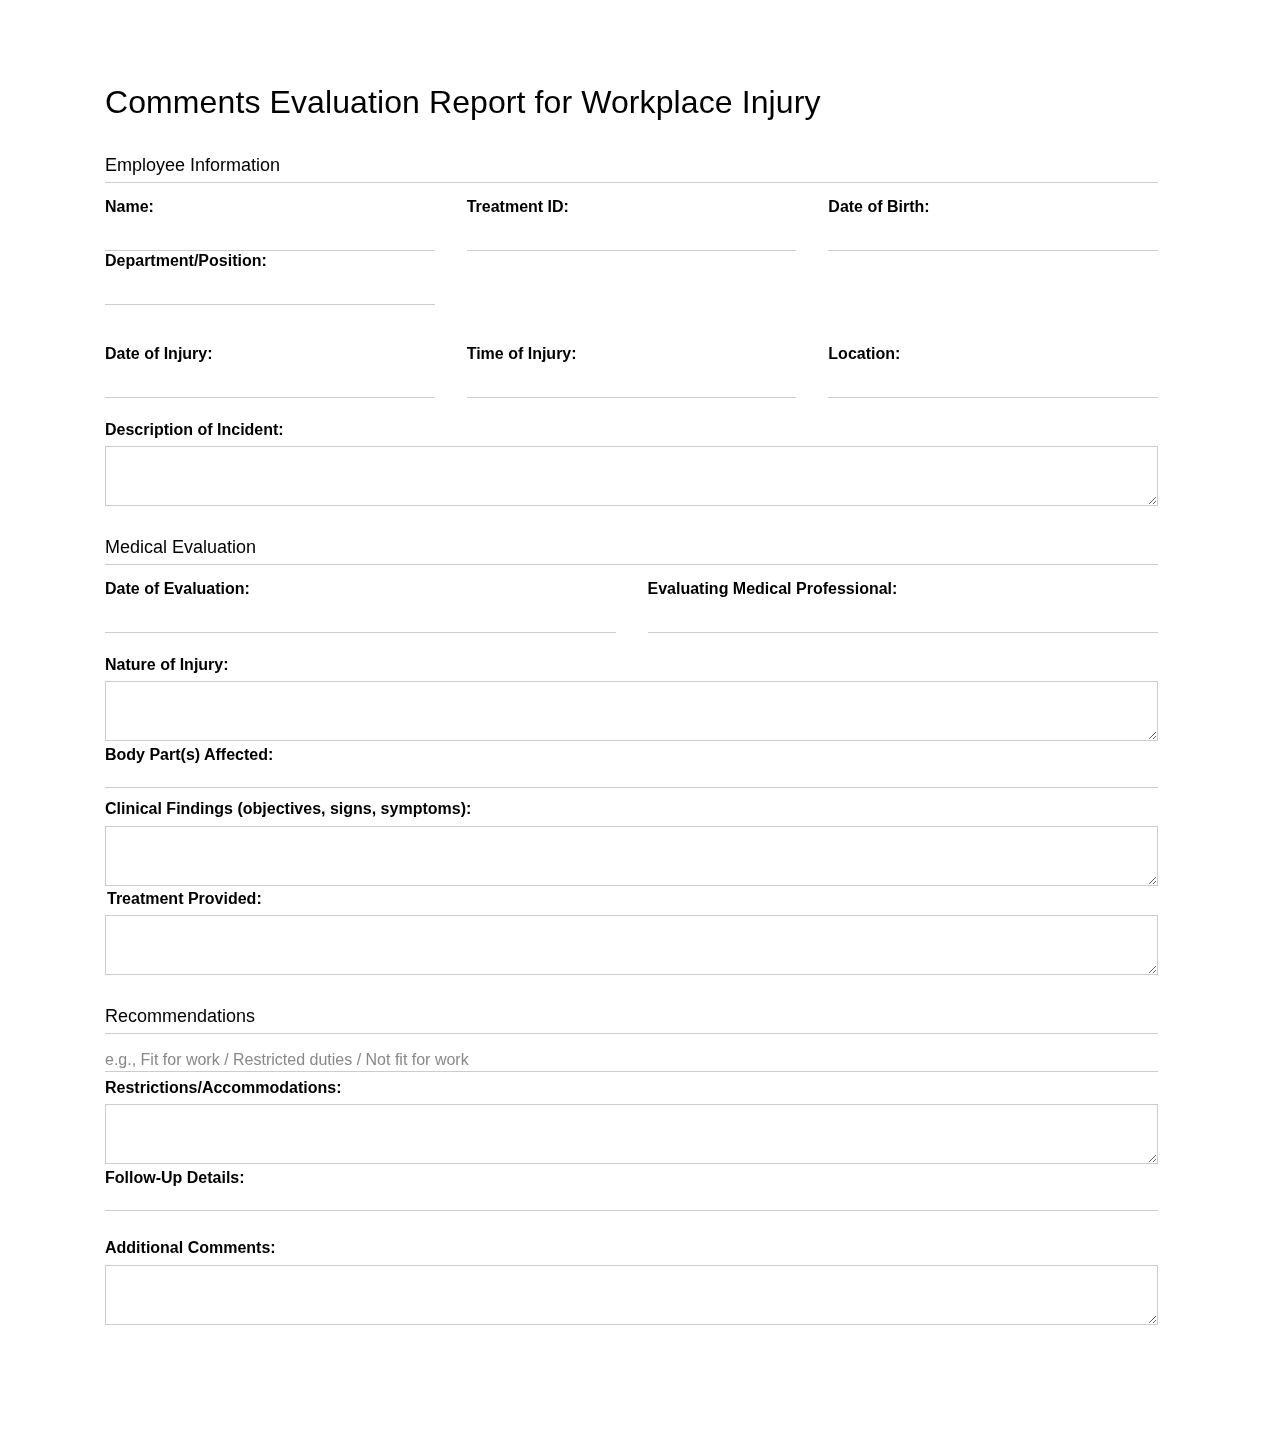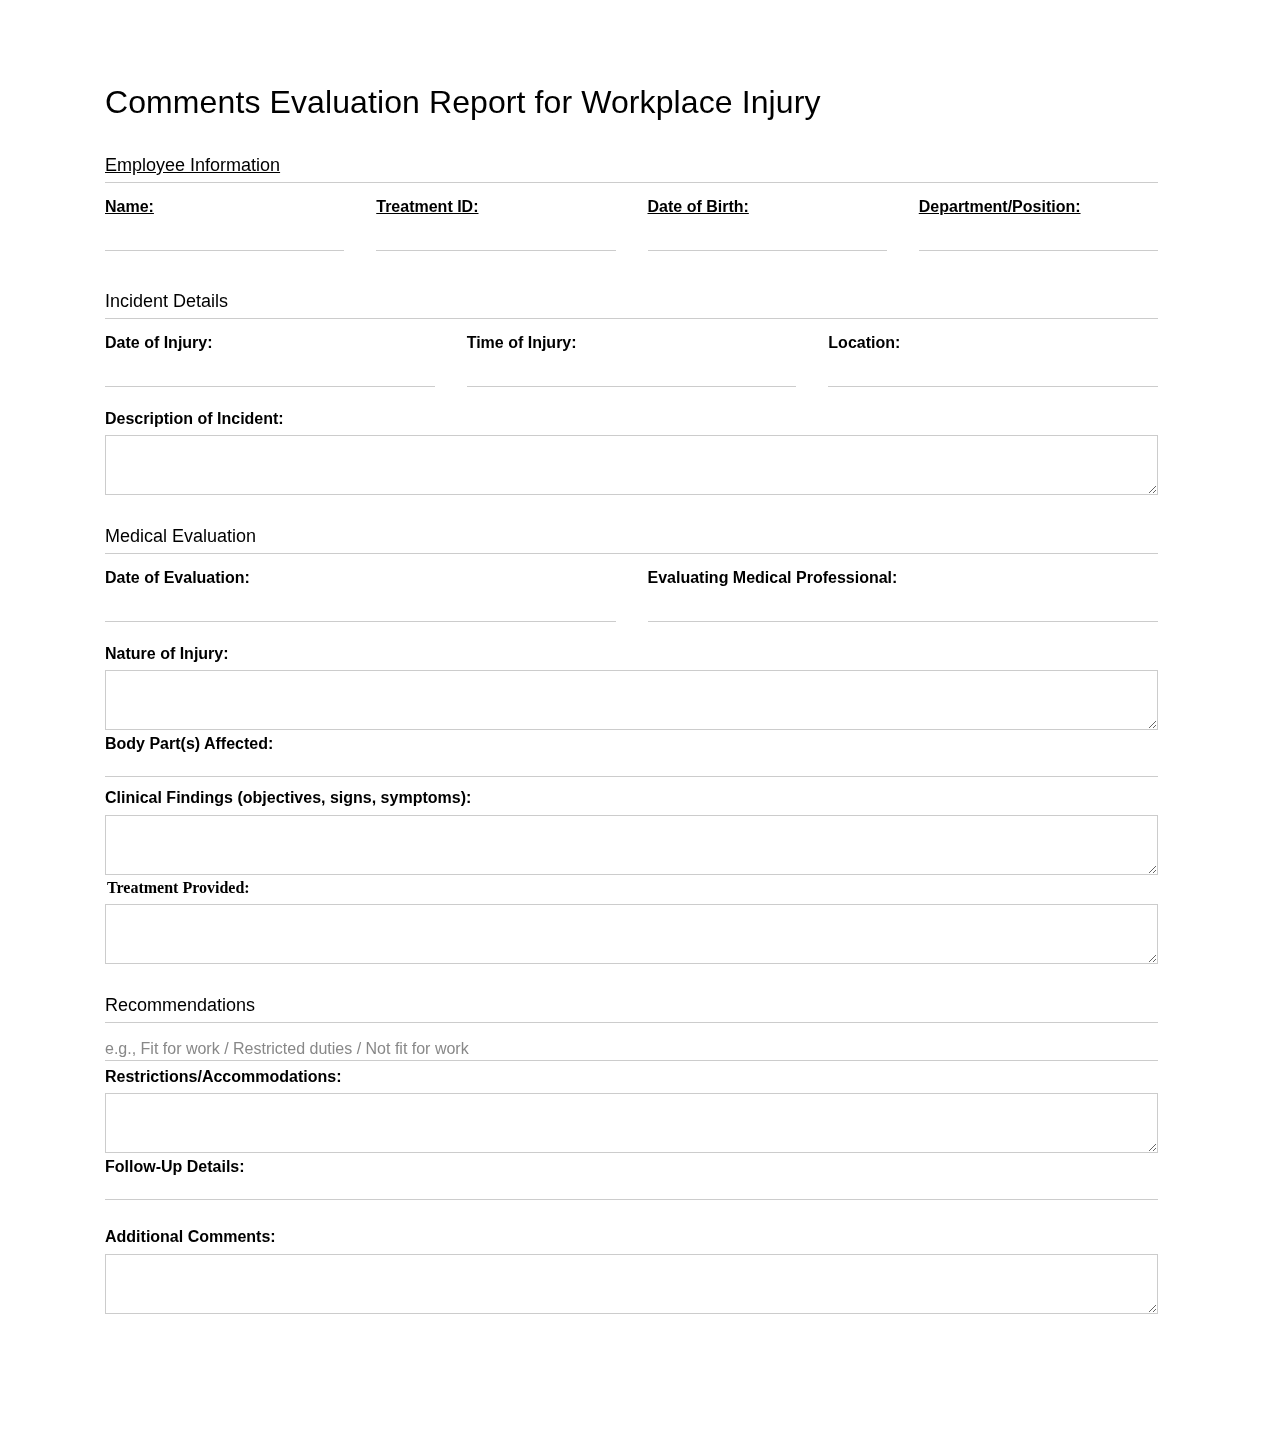--- a/index.html
+++ b/index.html
@@ -28,21 +28,21 @@
       font-weight: normal;
       margin: 0;
       line-height: 22px;
       padding-bottom: 6px;
       border-bottom: 1px solid #cccccc;
     }
     .row {
       display: grid;
       column-gap: 32px;
     }
-    .row.cols-4 { grid-template-columns: repeat(4, 1fr); }
+    .row.cols-4 { grid-template-columns: repeat(3, 1fr); }
     .row.cols-3 { grid-template-columns: repeat(3, 1fr); }
     .row.cols-2 { grid-template-columns: repeat(2, 1fr); }
     .field-label {
       display: block;
       font-size: 16px;
       font-weight: bold;
       line-height: 20px;
     }
     .line-input {
       display: block;
@@ -69,21 +69,21 @@
       resize: vertical;
       outline: none;
     }
   </style>
 </head>
 <body>
 
 <div class="page">
   <h1>Comments Evaluation Report for Workplace Injury</h1>
 
-  <div style="margin-top:32px;text-decoration:underline;">
+  <div style="margin-top:32px;">
     <h2 class="section-title">Employee Information</h2>
     <div class="row cols-4" style="margin-top:14px;">
       <div>
         <label class="field-label">Name:</label>
         <input class="line-input" type="text" value="" style="">
       </div>
       <div>
         <label class="field-label">Treatment ID:</label>
         <input class="line-input" type="text" value="" style="">
       </div>
@@ -92,21 +92,20 @@
         <input class="line-input" type="text" value="" style="">
       </div>
       <div>
         <label class="field-label">Department/Position:</label>
         <input class="line-input" type="text" value="" style="">
       </div>
     </div>
   </div>
 
   <div style="margin-top:39px;">
-    <h2 class="section-title">Incident Details</h2>
     <div class="row cols-3" style="margin-top:14px;">
       <div>
         <label class="field-label">Date of Injury:</label>
         <input class="line-input" type="text" value="" style="">
       </div>
       <div>
         <label class="field-label">Time of Injury:</label>
         <input class="line-input" type="text" value="" style="">
       </div>
       <div>
@@ -138,21 +137,21 @@
     </div>
     <div style="margin-top:4px;">
       <label class="field-label">Body Part(s) Affected:</label>
       <input class="line-input" type="text" style="height: 23px;" value="">
     </div>
     <div style="margin-top:11px;">
       <label class="field-label" style="margin-bottom:7px;">Clinical Findings (objectives, signs, symptoms):</label>
       <textarea class="textarea" style=""></textarea>
     </div>
     <div style="margin-top:3px;">
-      <label class="field-label" style="margin-bottom:6px; padding-left:2px;font-family:Liberation Serif, serif;">Treatment Provided:</label>
+      <label class="field-label" style="margin-bottom:6px; padding-left:2px;">Treatment Provided:</label>
       <textarea class="textarea" style=""></textarea>
     </div>
   </div>
 
   <div style="margin-top:30px;">
     <h2 class="section-title">Recommendations</h2>
     <div style="margin-top:15px;">
       <input class="line-input" type="text" style="height: 23px;" placeholder="e.g., Fit for work / Restricted duties / Not fit for work">
     </div>
     <div style="margin-top:6px;">

